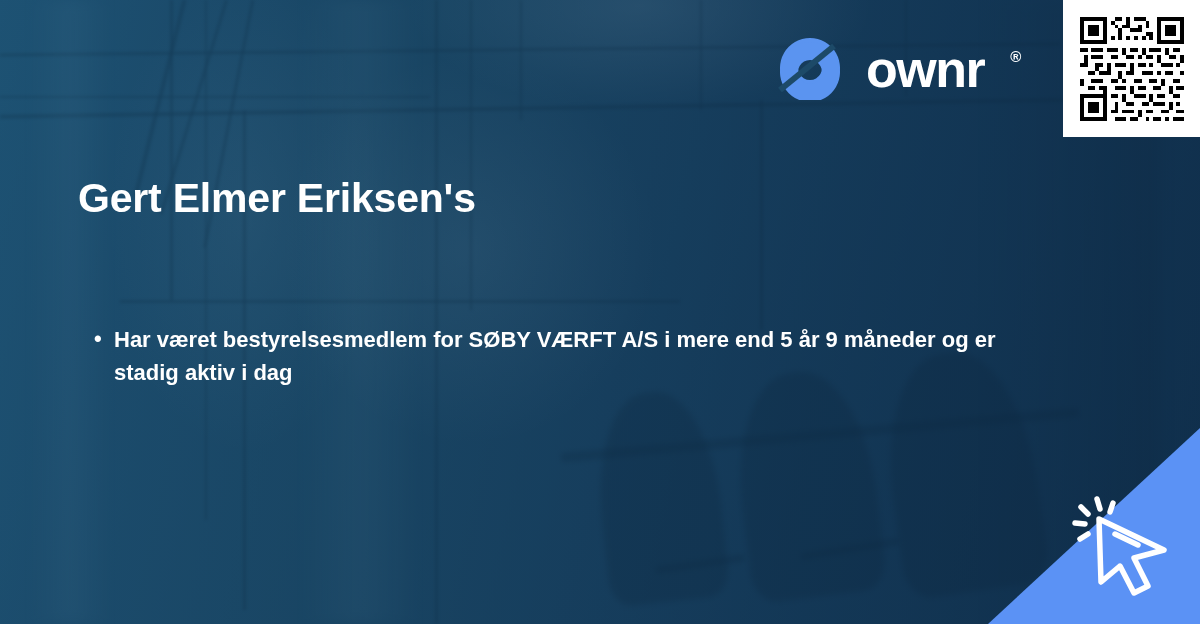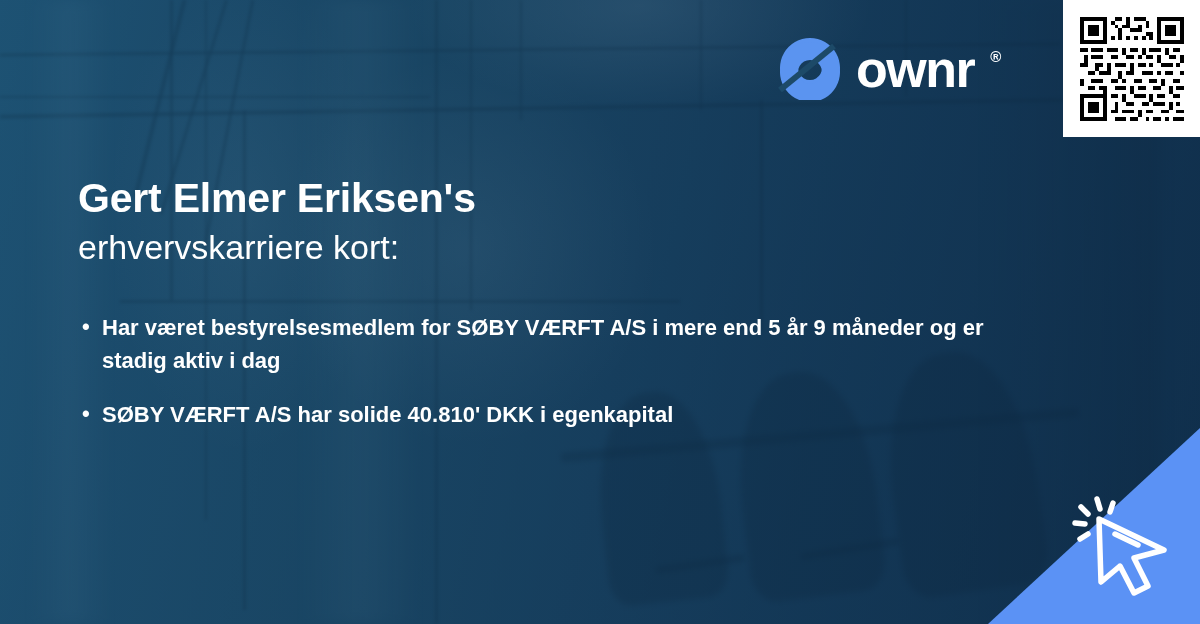--- a/index.html
+++ b/index.html
@@ -78,21 +78,21 @@
     position: absolute; inset: 0;
     background: linear-gradient(100deg, rgba(24,74,106,.42) 0%, rgba(18,56,86,.50) 55%, rgba(14,44,72,.60) 100%);
   }
 
   
   .logo {
     position: absolute;
     top: 36px; left: 778px;
     display: flex;
     align-items: center;
-    gap: 14px;
+    gap: 24px;
   }
   .logo-mark { width: 64px; height: 64px; display: block; }
   .logo-word {
     color: #ffffff;
     font-size: 52px;
     font-weight: bold;
     letter-spacing: -1.5px;
     line-height: 1;
     position: relative;
     top: 1px;
@@ -142,21 +142,21 @@
     margin: 4px 0 0 0;
   }
 
   
   .bullets {
     position: absolute;
     left: 78px;
     top: 312px;
     width: 950px;
     list-style: none;
-    margin: 0;
+    margin: 12px;
     padding: 0;
   }
   .bullets li {
     position: relative;
     color: #ffffff;
     font-size: 22px;
     font-weight: bold;
     line-height: 1.48;
     padding-left: 24px;
     margin-bottom: 22px;
@@ -373,26 +373,24 @@
         <rect x="23" y="27" width="1" height="1"></rect>
           <rect x="25" y="27" width="3" height="1"></rect>
         <rect x="20" y="9" width="1" height="1"></rect>
           <rect x="22" y="21" width="1" height="1"></rect>
       </g>
     </svg>
   </div>
 
   <div class="headline">
     <div class="headline-line1">Gert Elmer Eriksen's</div>
-    <div class="headline-line2">erhvervskarriere kort:</div>
   </div>
 
   <ul class="bullets">
     <li>Har været bestyrelsesmedlem for SØBY VÆRFT A/S i mere end 5 år 9 måneder og er stadig aktiv i dag</li>
-    <li>SØBY VÆRFT A/S har solide 40.810' DKK i egenkapital</li>
   </ul>
 
   <div class="corner-triangle"></div>
   <span class="cursor-icon">
     <svg viewBox="0 0 110 110" aria-hidden="true">
       <g fill="none" stroke="#ffffff" stroke-width="5.5" stroke-linecap="round" stroke-linejoin="round">
 
         <line x1="29" y1="9" x2="32" y2="19"></line>
         <line x1="13" y1="17" x2="20" y2="24"></line>
         <line x1="7" y1="33" x2="17" y2="34"></line>

